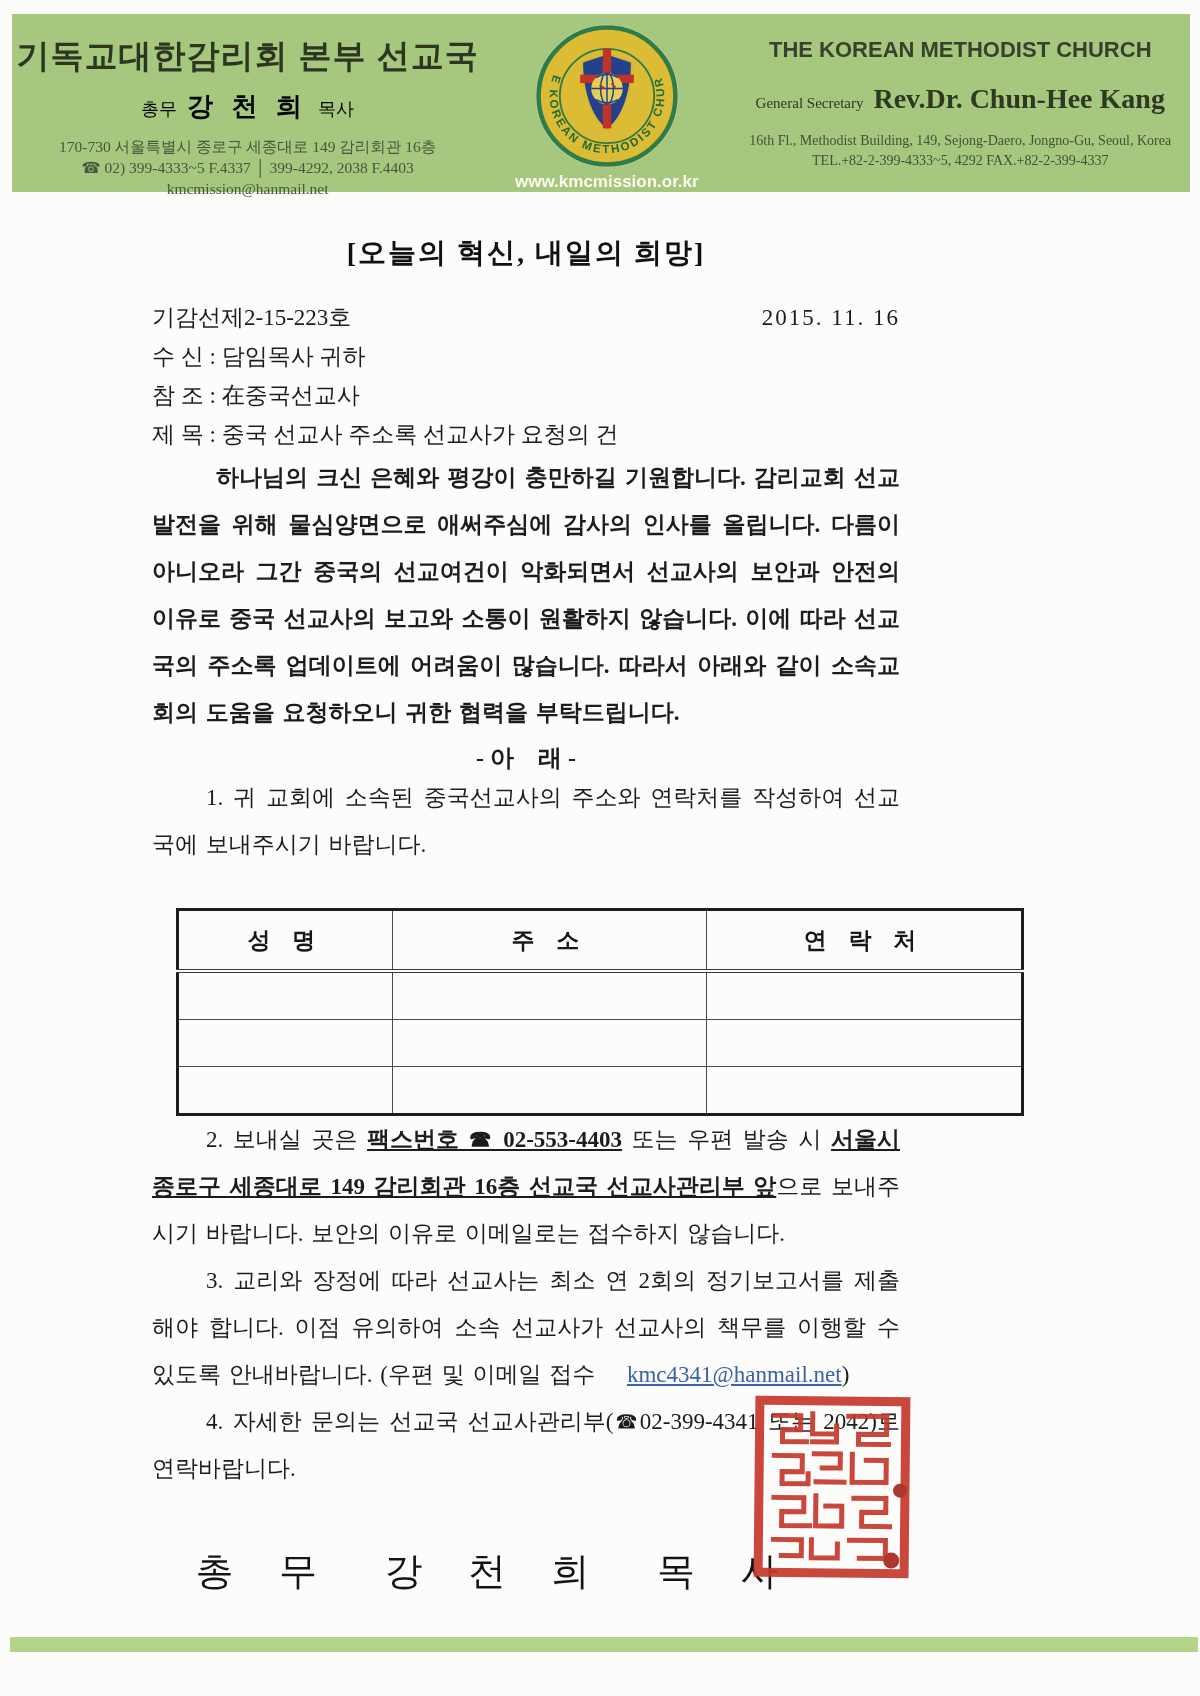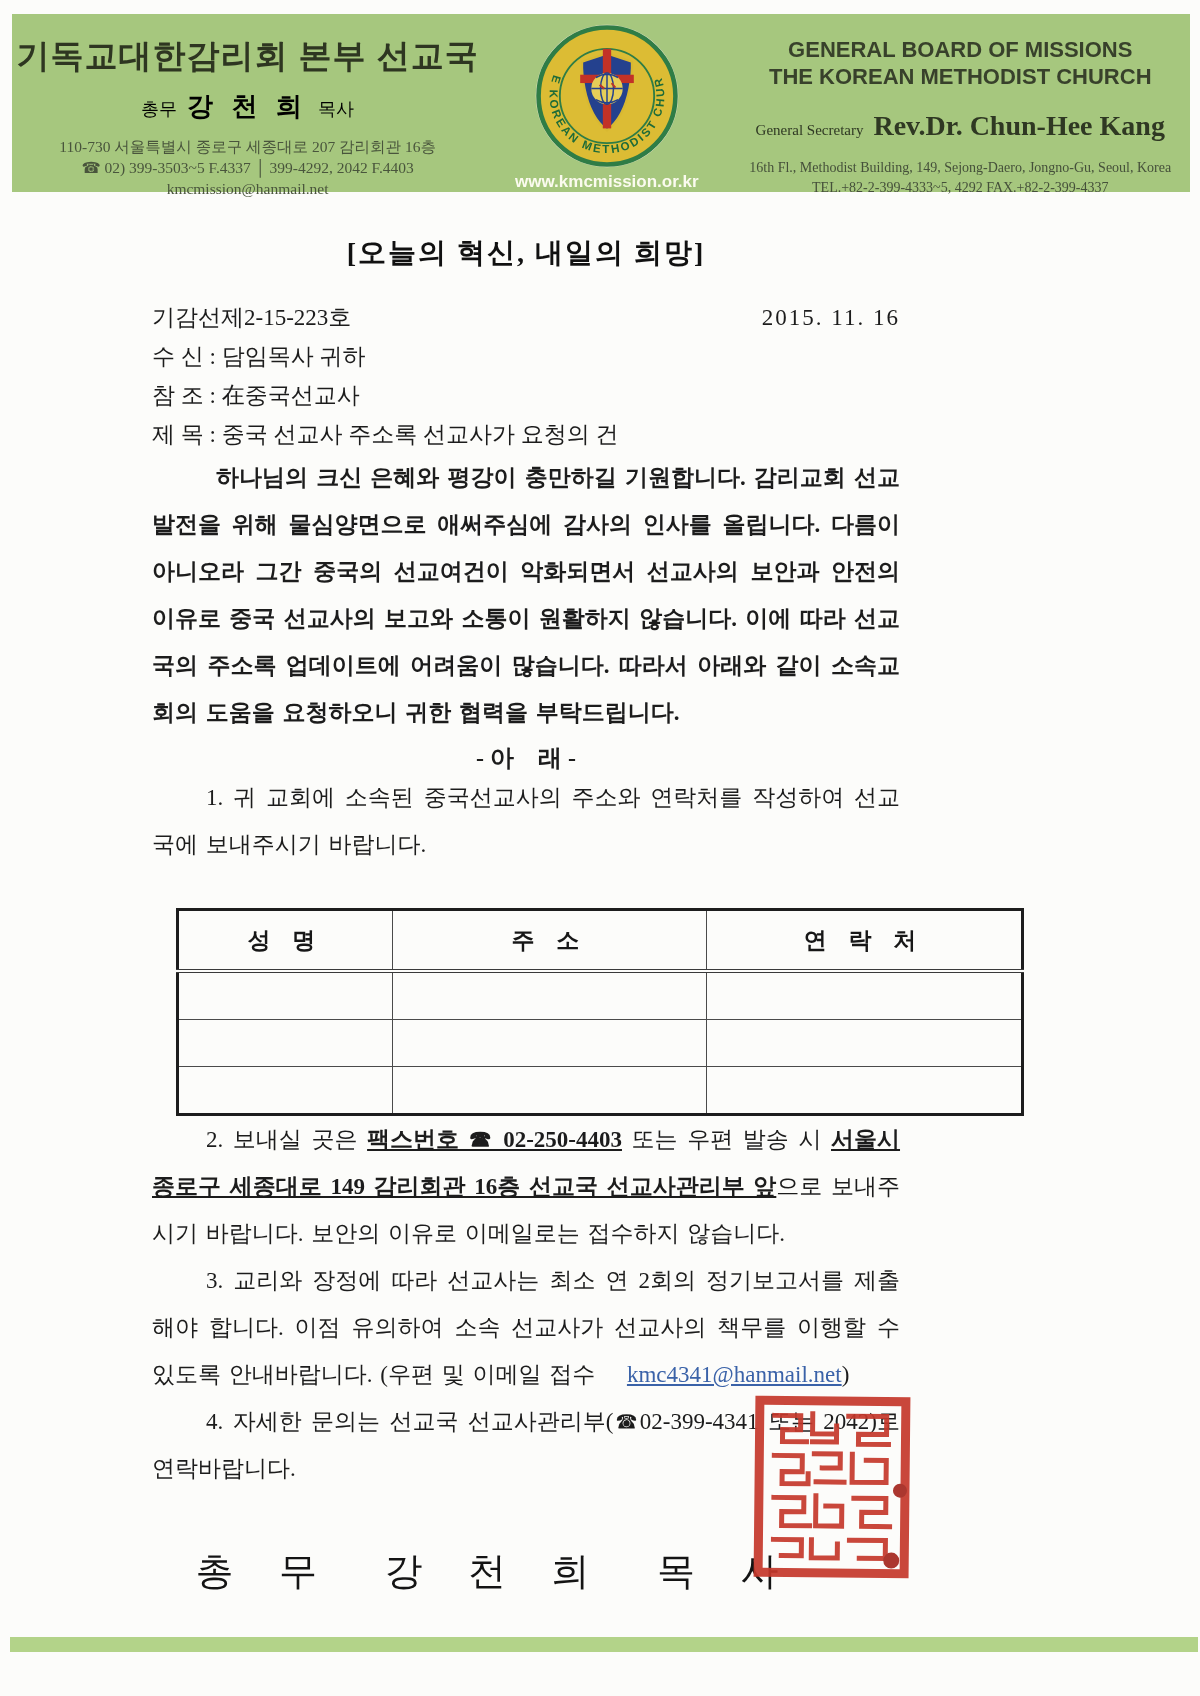--- a/index.html
+++ b/index.html
@@ -79,22 +79,22 @@
 
   <div class="band">
     <div class="band-left">
       <div class="org-name">기독교대한감리회 본부 선교국</div>
       <div class="secretary-line">
         <span class="secretary-label">총무</span>
         <span class="secretary-name">강 천 희</span>
         <span class="secretary-suffix">목사</span>
       </div>
       <div class="band-addr">
-        <div>110-730 서울특별시 종로구 세종대로 207 감리회관 16층</div>
-        <div>☎ 02) 399-3503~5 F.4337 │ 399-4292, 2042 F.4403</div>
+        <div>170-730 서울특별시 종로구 세종대로 149 감리회관 16층</div>
+        <div>☎ 02) 399-4333~5 F.4337 │ 399-4292, 2038 F.4403</div>
         <div>kmcmission@hanmail.net</div>
       </div>
     </div>
 
     <div class="band-center">
       <svg width="150" height="150" viewBox="0 0 160 160">
         <circle cx="80" cy="80" r="77" fill="#e9e6cc"></circle>
         <circle cx="80" cy="80" r="74" fill="#dcbc34" stroke="#2f7d46" stroke-width="5"></circle>
         <circle cx="80" cy="80" r="51" fill="none" stroke="#2f7d46" stroke-width="2"></circle>
         <defs>
@@ -108,21 +108,20 @@
         <rect x="51" y="57" width="58" height="9" fill="#c23227"></rect>
         <circle cx="80" cy="72" r="17" fill="#e6ce58"></circle>
         <path d="M63 72 H97 M80 55 v34 M68 60 a24 24 0 0 1 24 0 M68 84 a24 24 0 0 0 24 0" stroke="#24418e" stroke-width="1.6" fill="none"></path>
         <ellipse cx="80" cy="72" rx="7" ry="17" fill="none" stroke="#24418e" stroke-width="1.6"></ellipse>
         <path d="M72 68 l5 4 M85 66 l4 5" stroke="#b8352b" stroke-width="2.2"></path>
       </svg>
       <div class="website">www.kmcmission.or.kr</div>
     </div>
 
     <div class="band-right">
-      <div class="org-name-en">GENERAL BOARD OF MISSIONS</div>
       <div class="org-name-en">THE KOREAN METHODIST CHURCH</div>
       <div class="sec-en">
         <span class="sec-en-label">General Secretary</span>
         <span class="sec-en-name">Rev.Dr. Chun-Hee Kang</span>
       </div>
       <div class="band-addr-en">
         <div>16th Fl., Methodist Building, 149, Sejong-Daero, Jongno-Gu, Seoul, Korea</div>
         <div>TEL.+82-2-399-4333~5, 4292  FAX.+82-2-399-4337</div>
       </div>
     </div>
@@ -172,21 +171,21 @@
             <td></td>
           </tr>
           <tr>
             <td></td>
             <td></td>
             <td></td>
           </tr>
         </tbody>
     </table>
 
-    <p class="para item item2"><span class="seg-plain">2. 보내실 곳은 </span><span class="seg-emph">팩스번호 ☎ 02-250-4403</span><span class="seg-plain"> 또는 우편 발송 시 </span><span class="seg-emph">서울시 종로구 세종대로 149 감리회관 16층 선교국 선교사관리부 앞</span><span class="seg-plain">으로 보내주시기 바랍니다. 보안의 이유로 이메일로는 접수하지 않습니다.</span></p>
+    <p class="para item item2"><span class="seg-plain">2. 보내실 곳은 </span><span class="seg-emph">팩스번호 ☎ 02-553-4403</span><span class="seg-plain"> 또는 우편 발송 시 </span><span class="seg-emph">서울시 종로구 세종대로 149 감리회관 16층 선교국 선교사관리부 앞</span><span class="seg-plain">으로 보내주시기 바랍니다. 보안의 이유로 이메일로는 접수하지 않습니다.</span></p>
     <p class="para item item3"><span class="seg-plain">3. 교리와 장정에 따라 선교사는 최소 연 2회의 정기보고서를 제출해야 합니다. 이점 유의하여 소속 선교사가 선교사의 책무를 이행할 수 있도록 안내바랍니다. (우편 및 이메일 접수 </span><span class="seg-link">kmc4341@hanmail.net</span><span class="seg-plain">)</span></p>
     <p class="para item item4">4. 자세한 문의는 선교국 선교사관리부(☎02-399-4341 또는 2042)로 연락바랍니다.</p>
 
     <div class="signature">
       <span class="sig-part">총 무</span>
       <span class="sig-part">강 천 희</span>
       <span class="sig-part">목 사</span>
     </div>
   </div>
 

